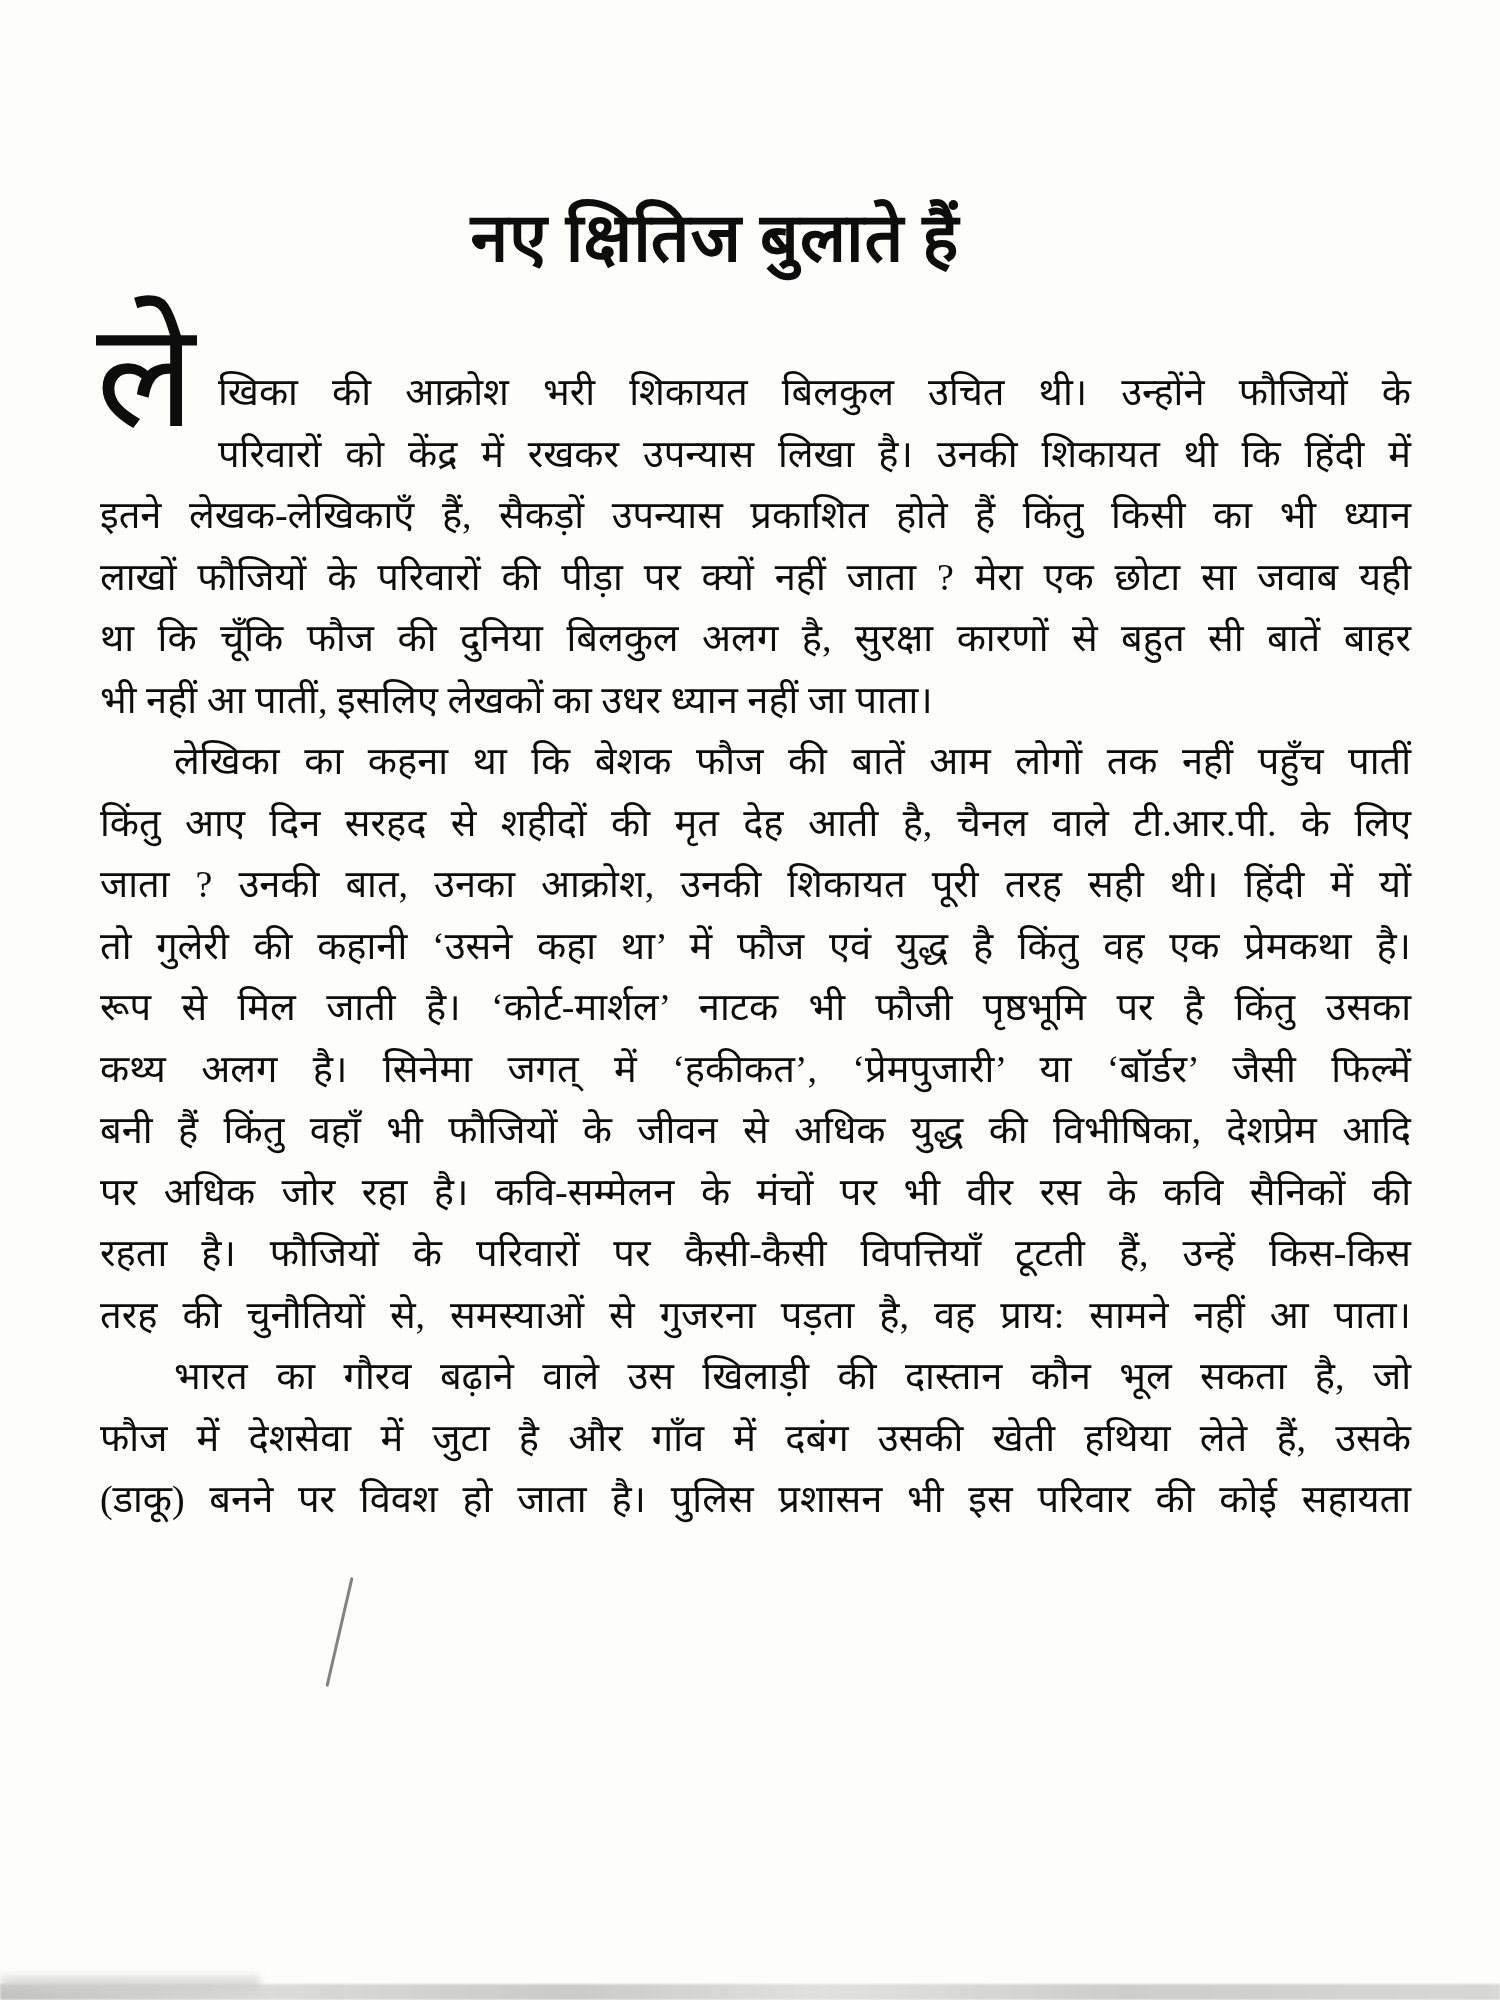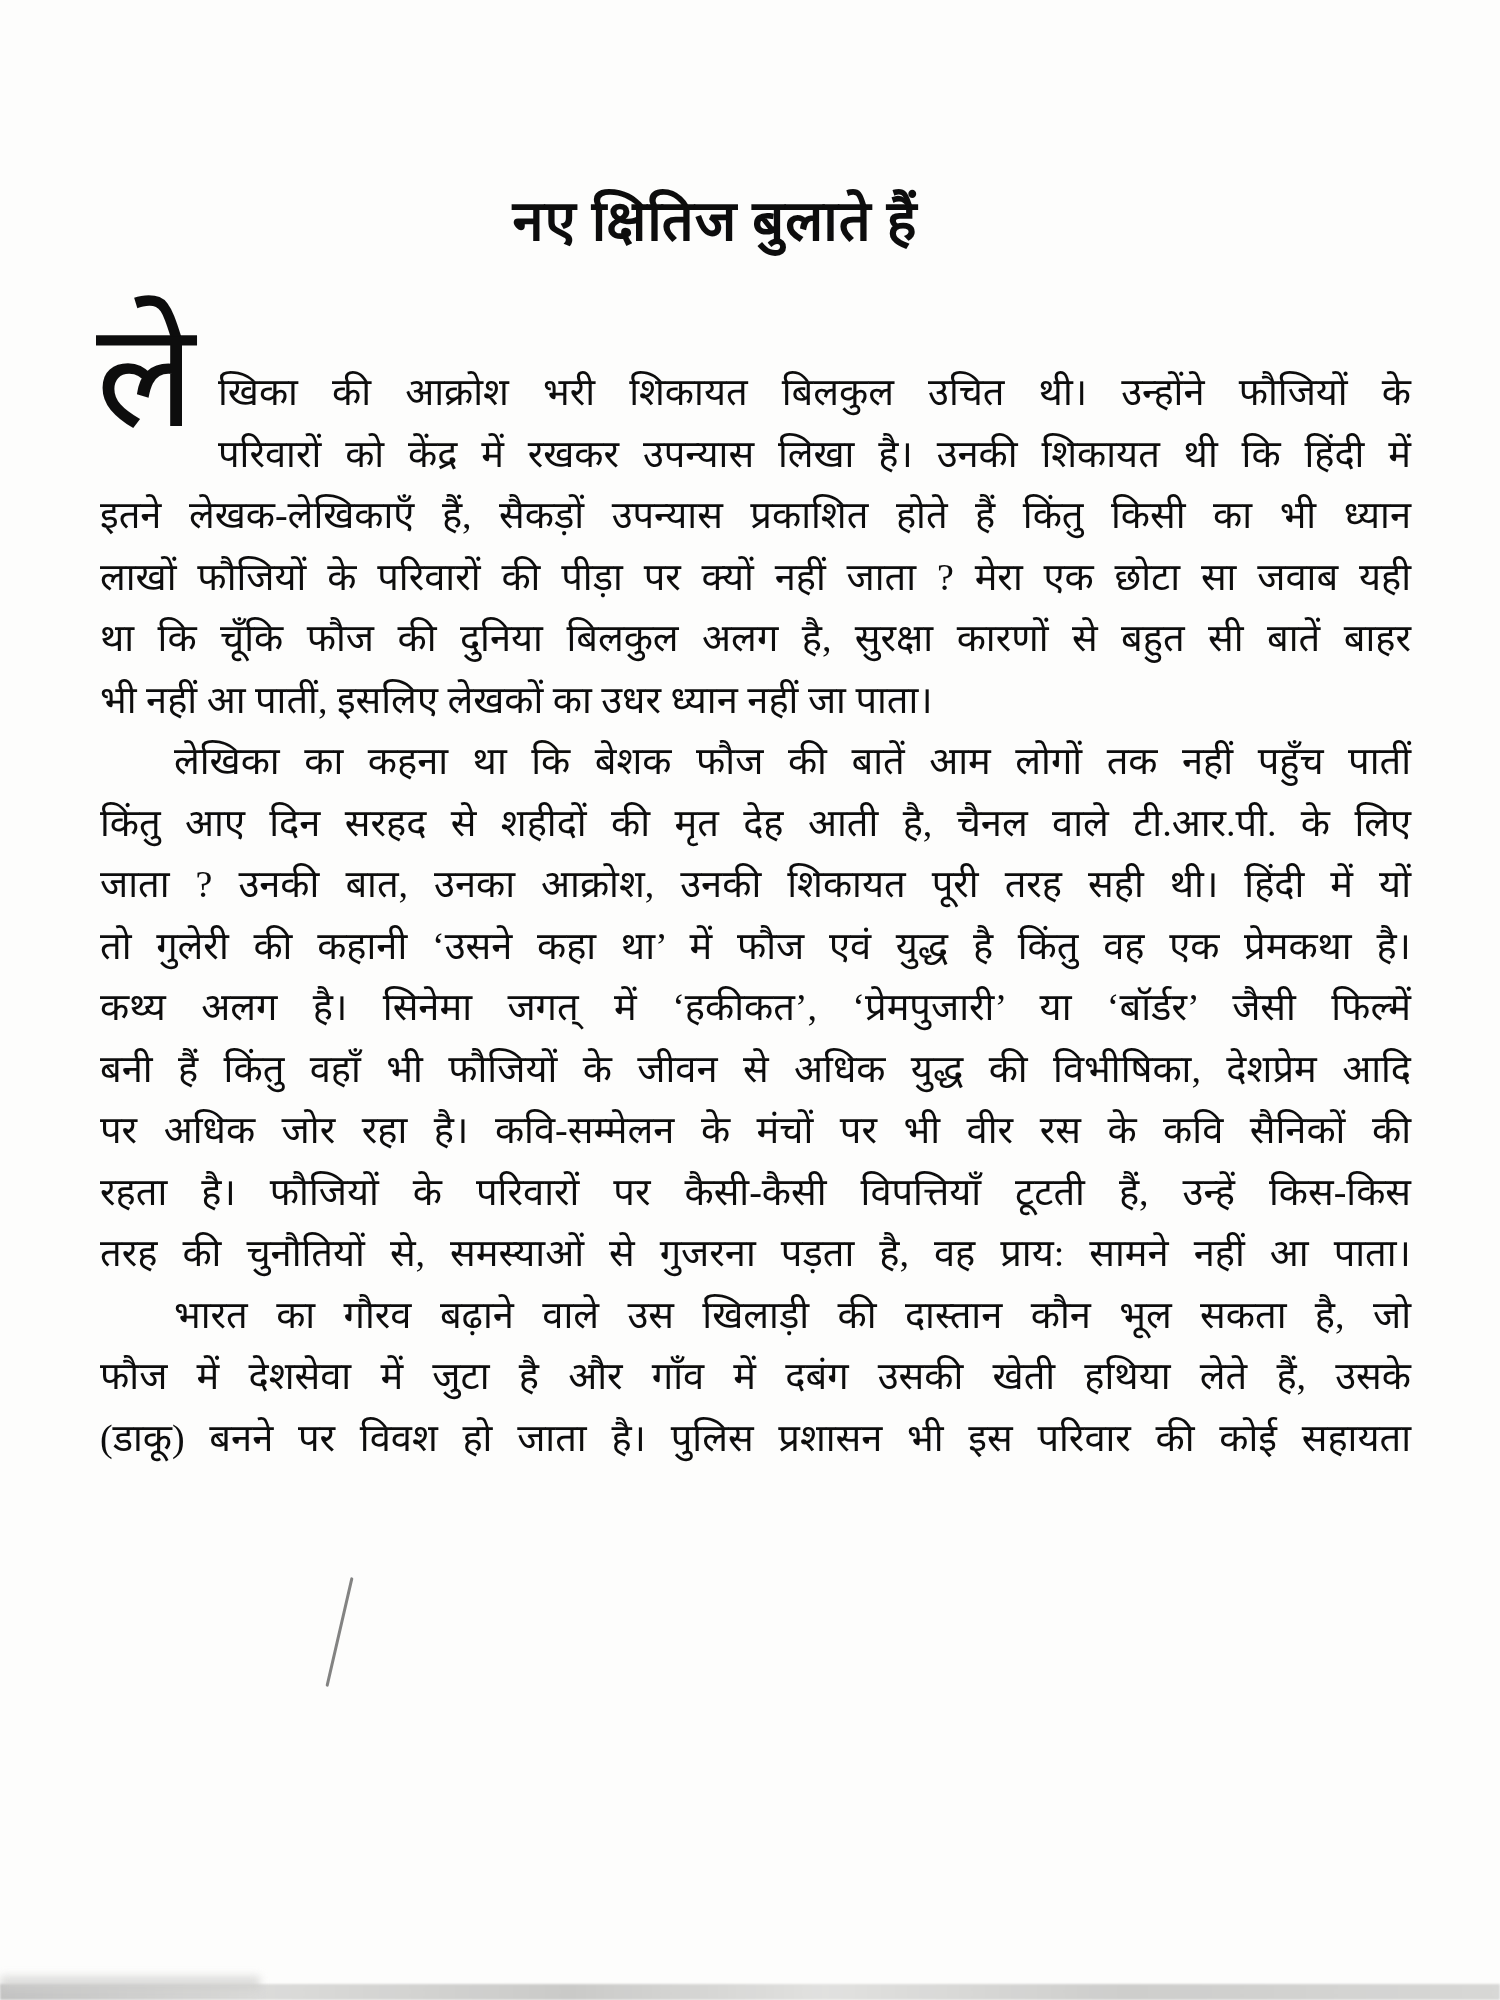--- a/index.html
+++ b/index.html
@@ -5,21 +5,21 @@
   html,body{margin:0;padding:0;}
   body{
     width:1500px;height:2000px;position:relative;overflow:hidden;
     background:#fdfdfc;
     font-family:"Liberation Serif","DejaVu Serif",serif;
     color:#0d0d0d;
   }
   .page{position:absolute;inset:0;}
   .title{
     position:absolute;top:142px;left:100px;width:1230px;
-    text-align:center;font-size:56px;font-weight:bold;
+    text-align:center;font-size:68px;font-weight:bold;
     letter-spacing:1px;
   }
   .body-text{
     position:absolute;top:362px;left:100px;width:1311px;
     font-size:38px;
   }
   .line{
     line-height:61.5px;height:61.5px;
     text-align:justify;text-align-last:justify;
   }
@@ -59,20 +59,21 @@
     <div class="line">परिवारों को केंद्र में रखकर उपन्यास लिखा है। उनकी शिकायत थी कि हिंदी में</div>
     <div class="line">इतने लेखक-लेखिकाएँ हैं, सैकड़ों उपन्यास प्रकाशित होते हैं किंतु किसी का भी ध्यान</div>
     <div class="line">लाखों फौजियों के परिवारों की पीड़ा पर क्यों नहीं जाता ? मेरा एक छोटा सा जवाब यही</div>
     <div class="line">था कि चूँकि फौज की दुनिया बिलकुल अलग है, सुरक्षा कारणों से बहुत सी बातें बाहर</div>
     <div class="line end">भी नहीं आ पातीं, इसलिए लेखकों का उधर ध्यान नहीं जा पाता।</div>
 
     <div class="line indent">लेखिका का कहना था कि बेशक फौज की बातें आम लोगों तक नहीं पहुँच पातीं</div>
     <div class="line">किंतु आए दिन सरहद से शहीदों की मृत देह आती है, चैनल वाले टी.आर.पी. के लिए</div>
     <div class="line">जाता ? उनकी बात, उनका आक्रोश, उनकी शिकायत पूरी तरह सही थी। हिंदी में यों</div>
     <div class="line">तो गुलेरी की कहानी ‘उसने कहा था’ में फौज एवं युद्ध है किंतु वह एक प्रेमकथा है।</div>
+    <div class="line">रूप से मिल जाती है। ‘कोर्ट-मार्शल’ नाटक भी फौजी पृष्ठभूमि पर है किंतु उसका</div>
     <div class="line">कथ्य अलग है। सिनेमा जगत् में ‘हकीकत’, ‘प्रेमपुजारी’ या ‘बॉर्डर’ जैसी फिल्में</div>
     <div class="line">बनी हैं किंतु वहाँ भी फौजियों के जीवन से अधिक युद्ध की विभीषिका, देशप्रेम आदि</div>
     <div class="line">पर अधिक जोर रहा है। कवि-सम्मेलन के मंचों पर भी वीर रस के कवि सैनिकों की</div>
     <div class="line">रहता है। फौजियों के परिवारों पर कैसी-कैसी विपत्तियाँ टूटती हैं, उन्हें किस-किस</div>
     <div class="line">तरह की चुनौतियों से, समस्याओं से गुजरना पड़ता है, वह प्राय: सामने नहीं आ पाता।</div>
 
     <div class="line indent">भारत का गौरव बढ़ाने वाले उस खिलाड़ी की दास्तान कौन भूल सकता है, जो</div>
     <div class="line">फौज में देशसेवा में जुटा है और गाँव में दबंग उसकी खेती हथिया लेते हैं, उसके</div>
     <div class="line">(डाकू) बनने पर विवश हो जाता है। पुलिस प्रशासन भी इस परिवार की कोई सहायता</div>
   </div>

